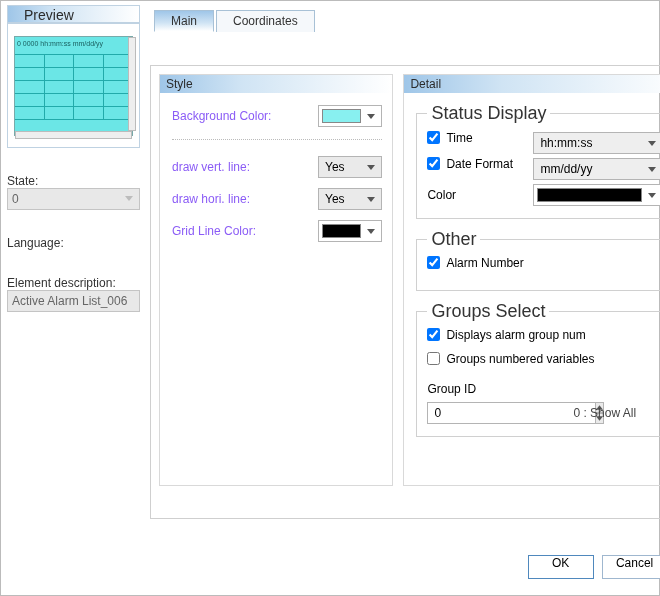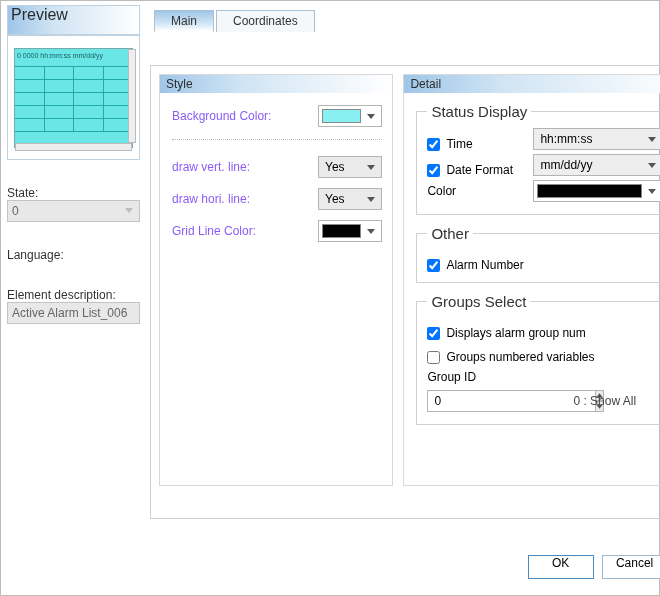--- a/index.html
+++ b/index.html
@@ -7,21 +7,21 @@
   .window { width:660px; height:596px; border:1px solid #bbb; display:flex; flex-direction:column; position:relative; }
   .titlebar { height:26px; display:flex; align-items:center; padding:0 8px; border-bottom:1px solid #e5e5e5; }
   .titlebar .title { flex:1; font-size:12px; color:#333; }
   .titlebar .close { width:24px; height:24px; display:flex; align-items:center; justify-content:center; color:#333; }
   .titlebar .close svg { width:10px; height:10px; stroke:#333; stroke-width:1.5; }
 
   .body { flex:1; display:flex; }
 
   
   .sidebar { width:145px; padding:4px 6px 0 6px; display:flex; flex-direction:column; gap:10px; }
-  .grad-head { height:30px; line-height:18px; padding:0 3px; font-size:16px; color:#2b2b2b;
+  .grad-head { height:18px; line-height:18px; padding:0 16px; font-size:14px; color:#2b2b2b;
     background:linear-gradient(90deg,#9fc6e8 0%,#d0e4f4 35%,#ffffff 100%);
     border:1px solid #bfd2e2; }
   .preview-box { border:1px solid #bfd2e2; padding:6px; height:125px; display:flex; align-items:center; justify-content:center; }
   .preview-inner { position:relative; width:120px; height:100px; border:1px solid #7aa; background:#6be6e6; }
   .preview-inner .hrow { border-bottom:1px solid #2aa; height:18px;
     font-size:7px; color:#1a6060; padding:3px 2px 0 2px; white-space:nowrap; overflow:hidden; }
   .preview-inner .row { border-bottom:1px solid #2aa; height:13px; display:flex; }
   .preview-inner .row div { border-right:1px solid #2aa; flex:1; }
   .preview-inner .row div:last-child { border-right:none; }
   .preview-inner .hscroll { position:absolute; left:0; right:0; bottom:-4px; height:8px; background:#eee; border:1px solid #bbb; }
@@ -52,23 +52,23 @@
   .control { flex:1;padding-left:36px; }
 
   .select { height:22px; border:1px solid #b4b4b4; background:#eaeaea; display:flex; align-items:center; padding:0 20px 0 6px; position:relative; max-width:88px;}
   .select .caret, .swatch-dd .caret { position:absolute; right:6px; top:8px; width:0; height:0; border-left:4px solid transparent; border-right:4px solid transparent; border-top:5px solid #555; }
   .swatch-dd { height:22px; border:1px solid #b4b4b4; background:#fff; display:flex; align-items:center; padding:2px 20px 2px 3px; position:relative; max-width:88px;}
   .swatch-dd .swatch { flex:1; height:14px; border:1px solid #888; }
 
   hr.dotted { border:none; border-top:1px dotted #bbb; margin:10px 0 14px; }
 
   fieldset.group { border:1px solid #d0d0d0; margin:0 0 10px 0; padding:6px 10px 10px; }
-  fieldset.group legend { font-size:15px; color:#333; padding:0 4px; }
-
-  .chk-row { display:flex; align-items:flex-end; gap:6px; height:24px; }
+  fieldset.group legend { font-size:18px; color:#333; padding:0 4px; }
+
+  .chk-row { display:flex; align-items:flex-start; gap:6px; height:24px; }
   .chk-row input[type=checkbox]{ width:13px; height:13px; margin:0; }
 
   .detail-row { display:flex; align-items:center; height:26px; gap:6px; }
   .sel-wide { height:22px; border:1px solid #b4b4b4; background:#eeeeee; display:flex; align-items:center; padding:0 20px 0 6px; position:relative; width:130px;}
   .sel-wide .caret { position:absolute; right:6px; top:8px; width:0; height:0; border-left:4px solid transparent; border-right:4px solid transparent; border-top:5px solid #555; }
   .black-dd { height:22px; border:1px solid #b4b4b4; background:#fff; display:flex; align-items:center; padding:2px 20px 2px 3px; position:relative; width:130px;}
   .black-dd .swatch { flex:1; height:14px; background:#000; border:1px solid #888; }
   .black-dd .caret { position:absolute; right:6px; top:8px; width:0; height:0; border-left:4px solid transparent; border-right:4px solid transparent; border-top:5px solid #555; }
 
   .spin { display:flex; width:120px;}

